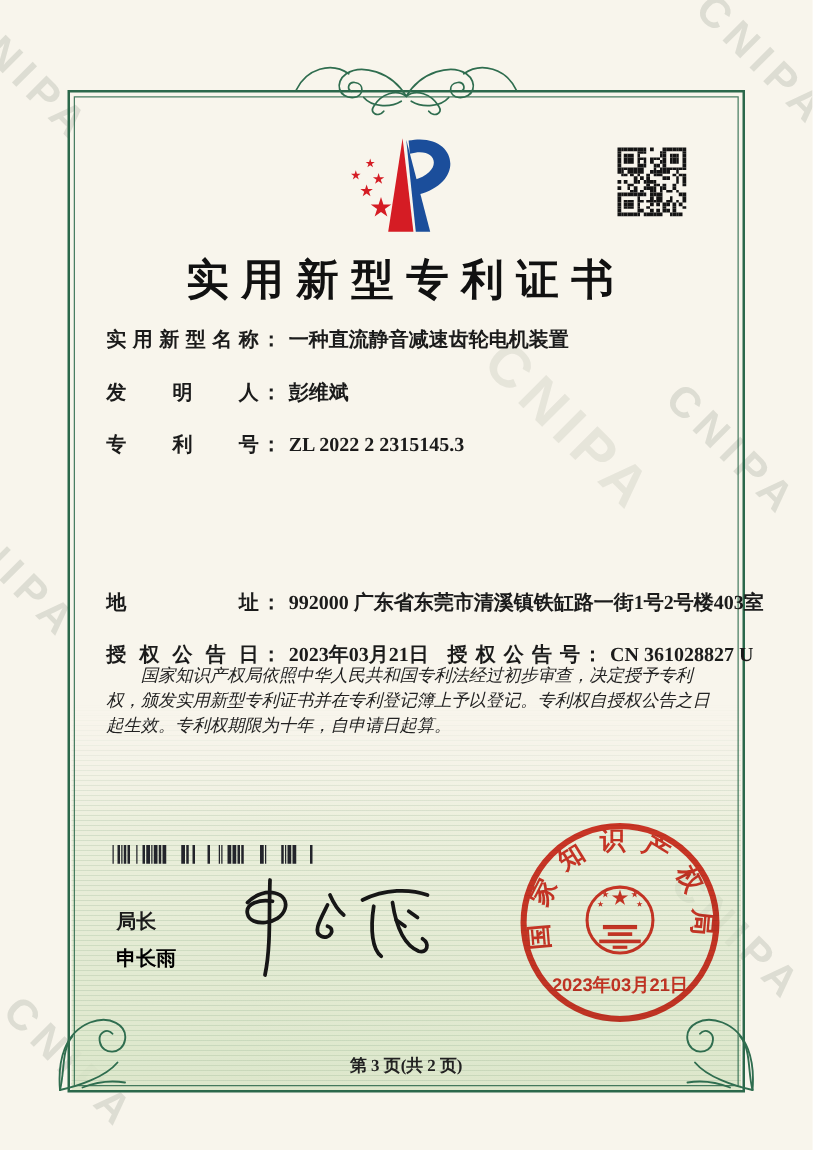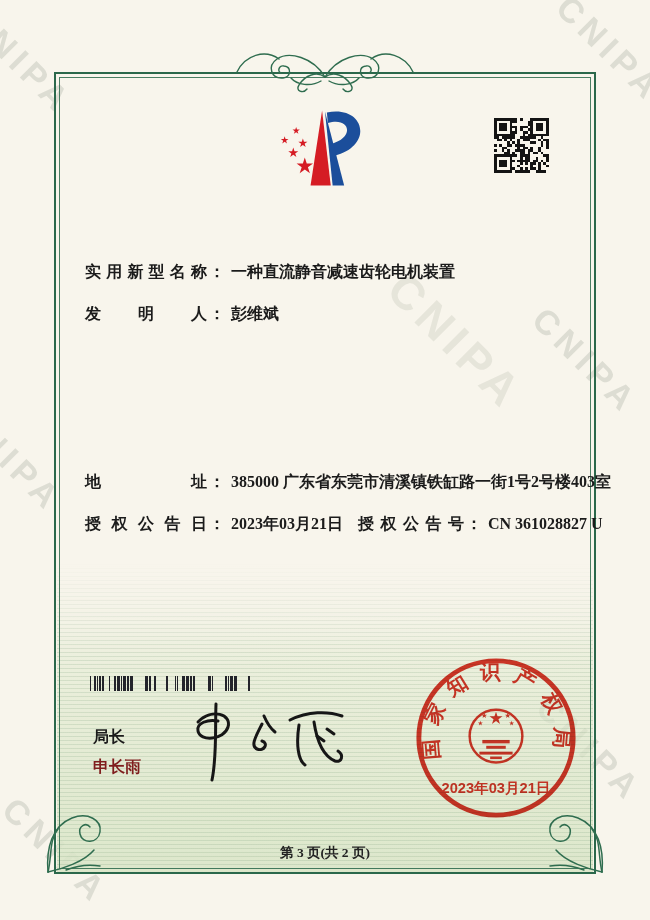--- a/index.html
+++ b/index.html
@@ -76,21 +76,21 @@
   }
   
   .barcode{position:absolute;left:90px;top:676px;width:170px;height:15px;}
   .barcode i{position:absolute;top:0;bottom:0;background:#23242b;}
   .signer-title{
     position:absolute;left:93px;top:727px;font-size:16px;font-weight:700;
     font-family:"Liberation Sans", sans-serif;color:#1b1b1b;
   }
   .signer-name{
     position:absolute;left:93px;top:757px;font-size:16px;font-weight:700;
-    font-family:"Liberation Sans", sans-serif;color:#7f1d1d;
+    font-family:"Liberation Sans", sans-serif;color:#000000;
   }
   .signature{position:absolute;left:186px;top:698px;}
   .seal{position:absolute;left:413px;top:655px;mix-blend-mode:multiply;}
   .pageno{
     position:absolute;left:0;top:844px;width:650px;text-align:center;
     font-size:13.5px;color:#222;font-weight:600;
   }
   .contnote{
     position:absolute;left:0;top:883px;width:650px;text-align:center;
     font-size:14.5px;font-style:italic;color:#2a2a2a;
@@ -398,38 +398,43 @@
       <i style="top:52.0px;left:26.0px"></i>
       <i style="top:52.0px;left:28.6px"></i>
       <i style="top:52.0px;left:31.2px"></i>
       <i style="top:52.0px;left:33.8px"></i>
       <i style="top:52.0px;left:41.6px"></i>
       <i style="top:52.0px;left:44.2px"></i>
       <i style="top:52.0px;left:46.8px"></i>
       <i style="top:52.0px;left:49.4px"></i>
     </div>
 
+  <div class="title">实用新型专利证书</div>
 
   <div class="frow" style="top:304px;">
     <span class="flabel">发 明 人</span><span class="fcolon">：</span><span>彭维斌</span>
   </div>
   <div class="frow" style="top:262px;">
     <span class="flabel">实 用 新 型 名 称</span><span class="fcolon">：</span><span>一种直流静音减速齿轮电机装置</span>
   </div>
+  <div class="frow" style="top:346px;">
+    <span class="flabel">专 利 号</span><span class="fcolon">：</span><span>ZL 2022 2 2315145.3</span>
+  </div>
   <div class="frow" style="top:472px;">
-    <span class="flabel">地 址</span><span class="fcolon">：</span><span>385000 广东省东莞市清溪镇铁缸路一街1号2号楼403室</span>
+    <span class="flabel">地 址</span><span class="fcolon">：</span><span>992000 广东省东莞市清溪镇铁缸路一街1号2号楼403室</span>
   </div>
   <div class="frow" style="top:514px;">
     <span class="flabel">授 权 公 告 日</span><span class="fcolon">：</span><span>2023年03月21日</span>
     <span class="fpair2">
       <span class="flabel2">授 权 公 告 号</span><span class="fcolon">：</span><span>CN 361028827 U</span>
     </span>
   </div>
 
   <div class="body-text">
+    <p>国家知识产权局依照中华人民共和国专利法经过初步审查，决定授予专利权，颁发实用新型专利证书并在专利登记簿上予以登记。专利权自授权公告之日起生效。专利权期限为十年，自申请日起算。</p>
   </div>
 
   <div class="barcode">
       <i style="left:0px;width:1px"></i>
       <i style="left:4px;width:2px"></i>
       <i style="left:7px;width:1px"></i>
       <i style="left:9px;width:2px"></i>
       <i style="left:12px;width:2px"></i>
       <i style="left:19px;width:1px"></i>
       <i style="left:24px;width:2px"></i>

